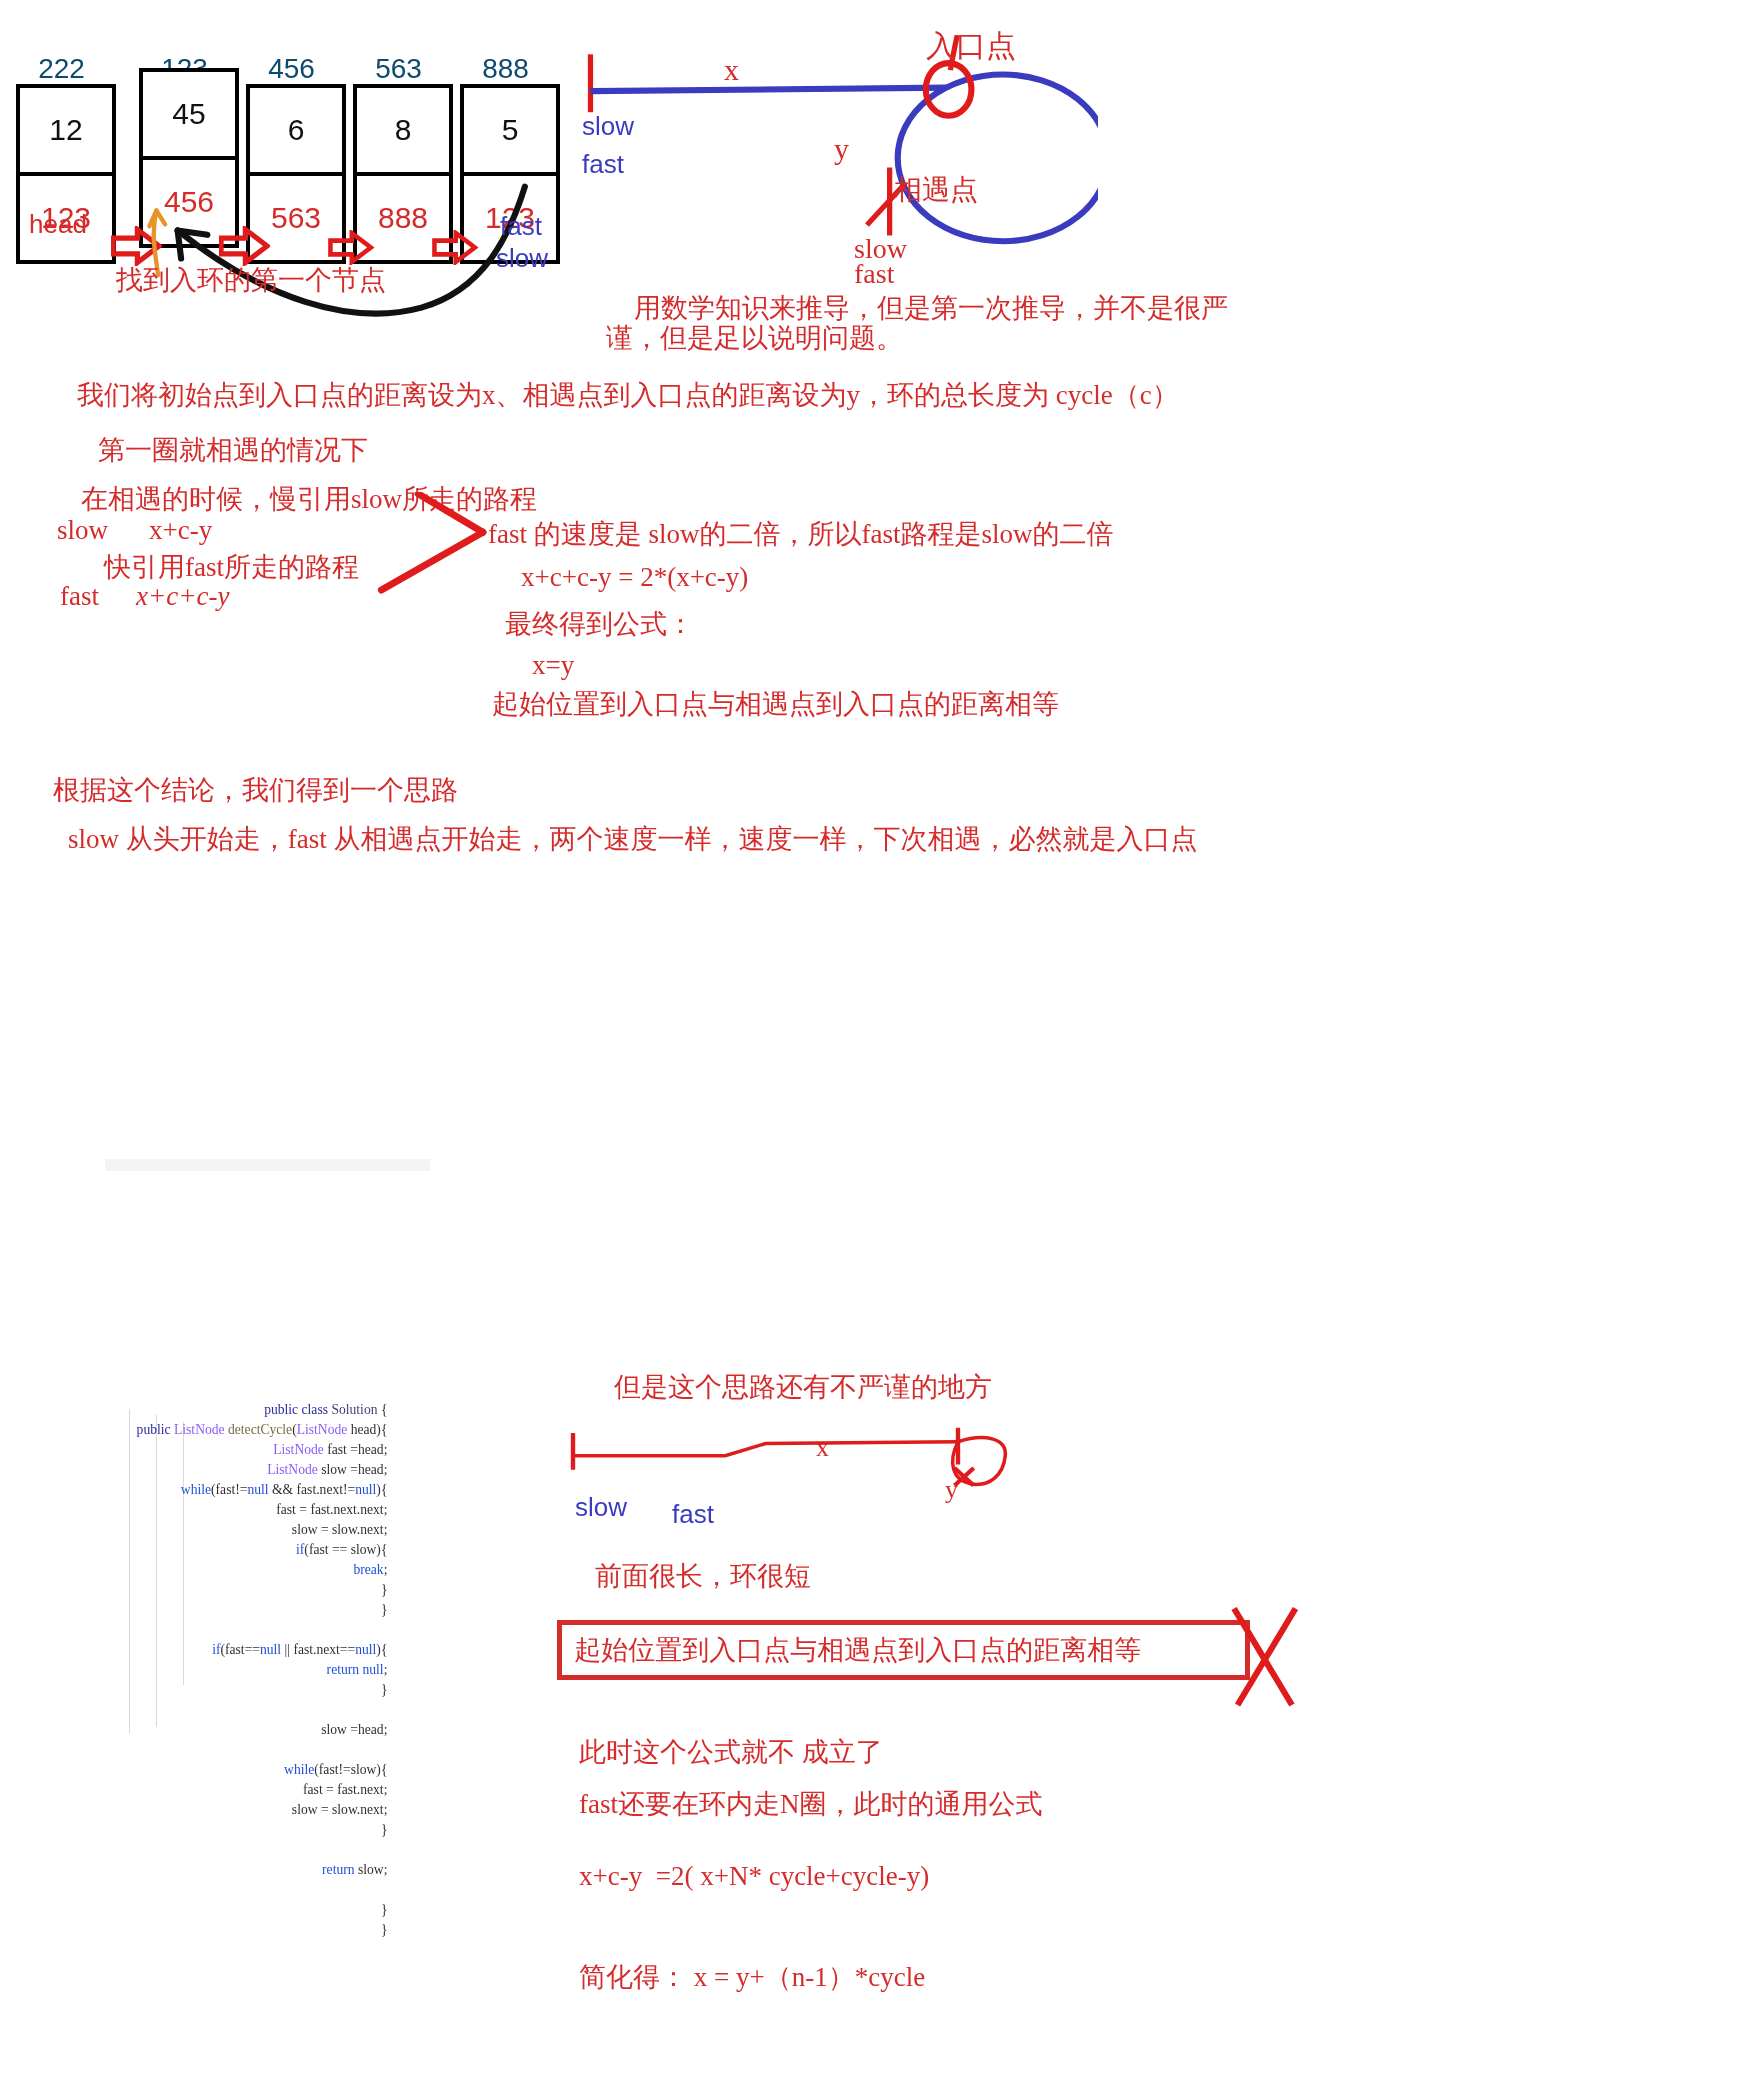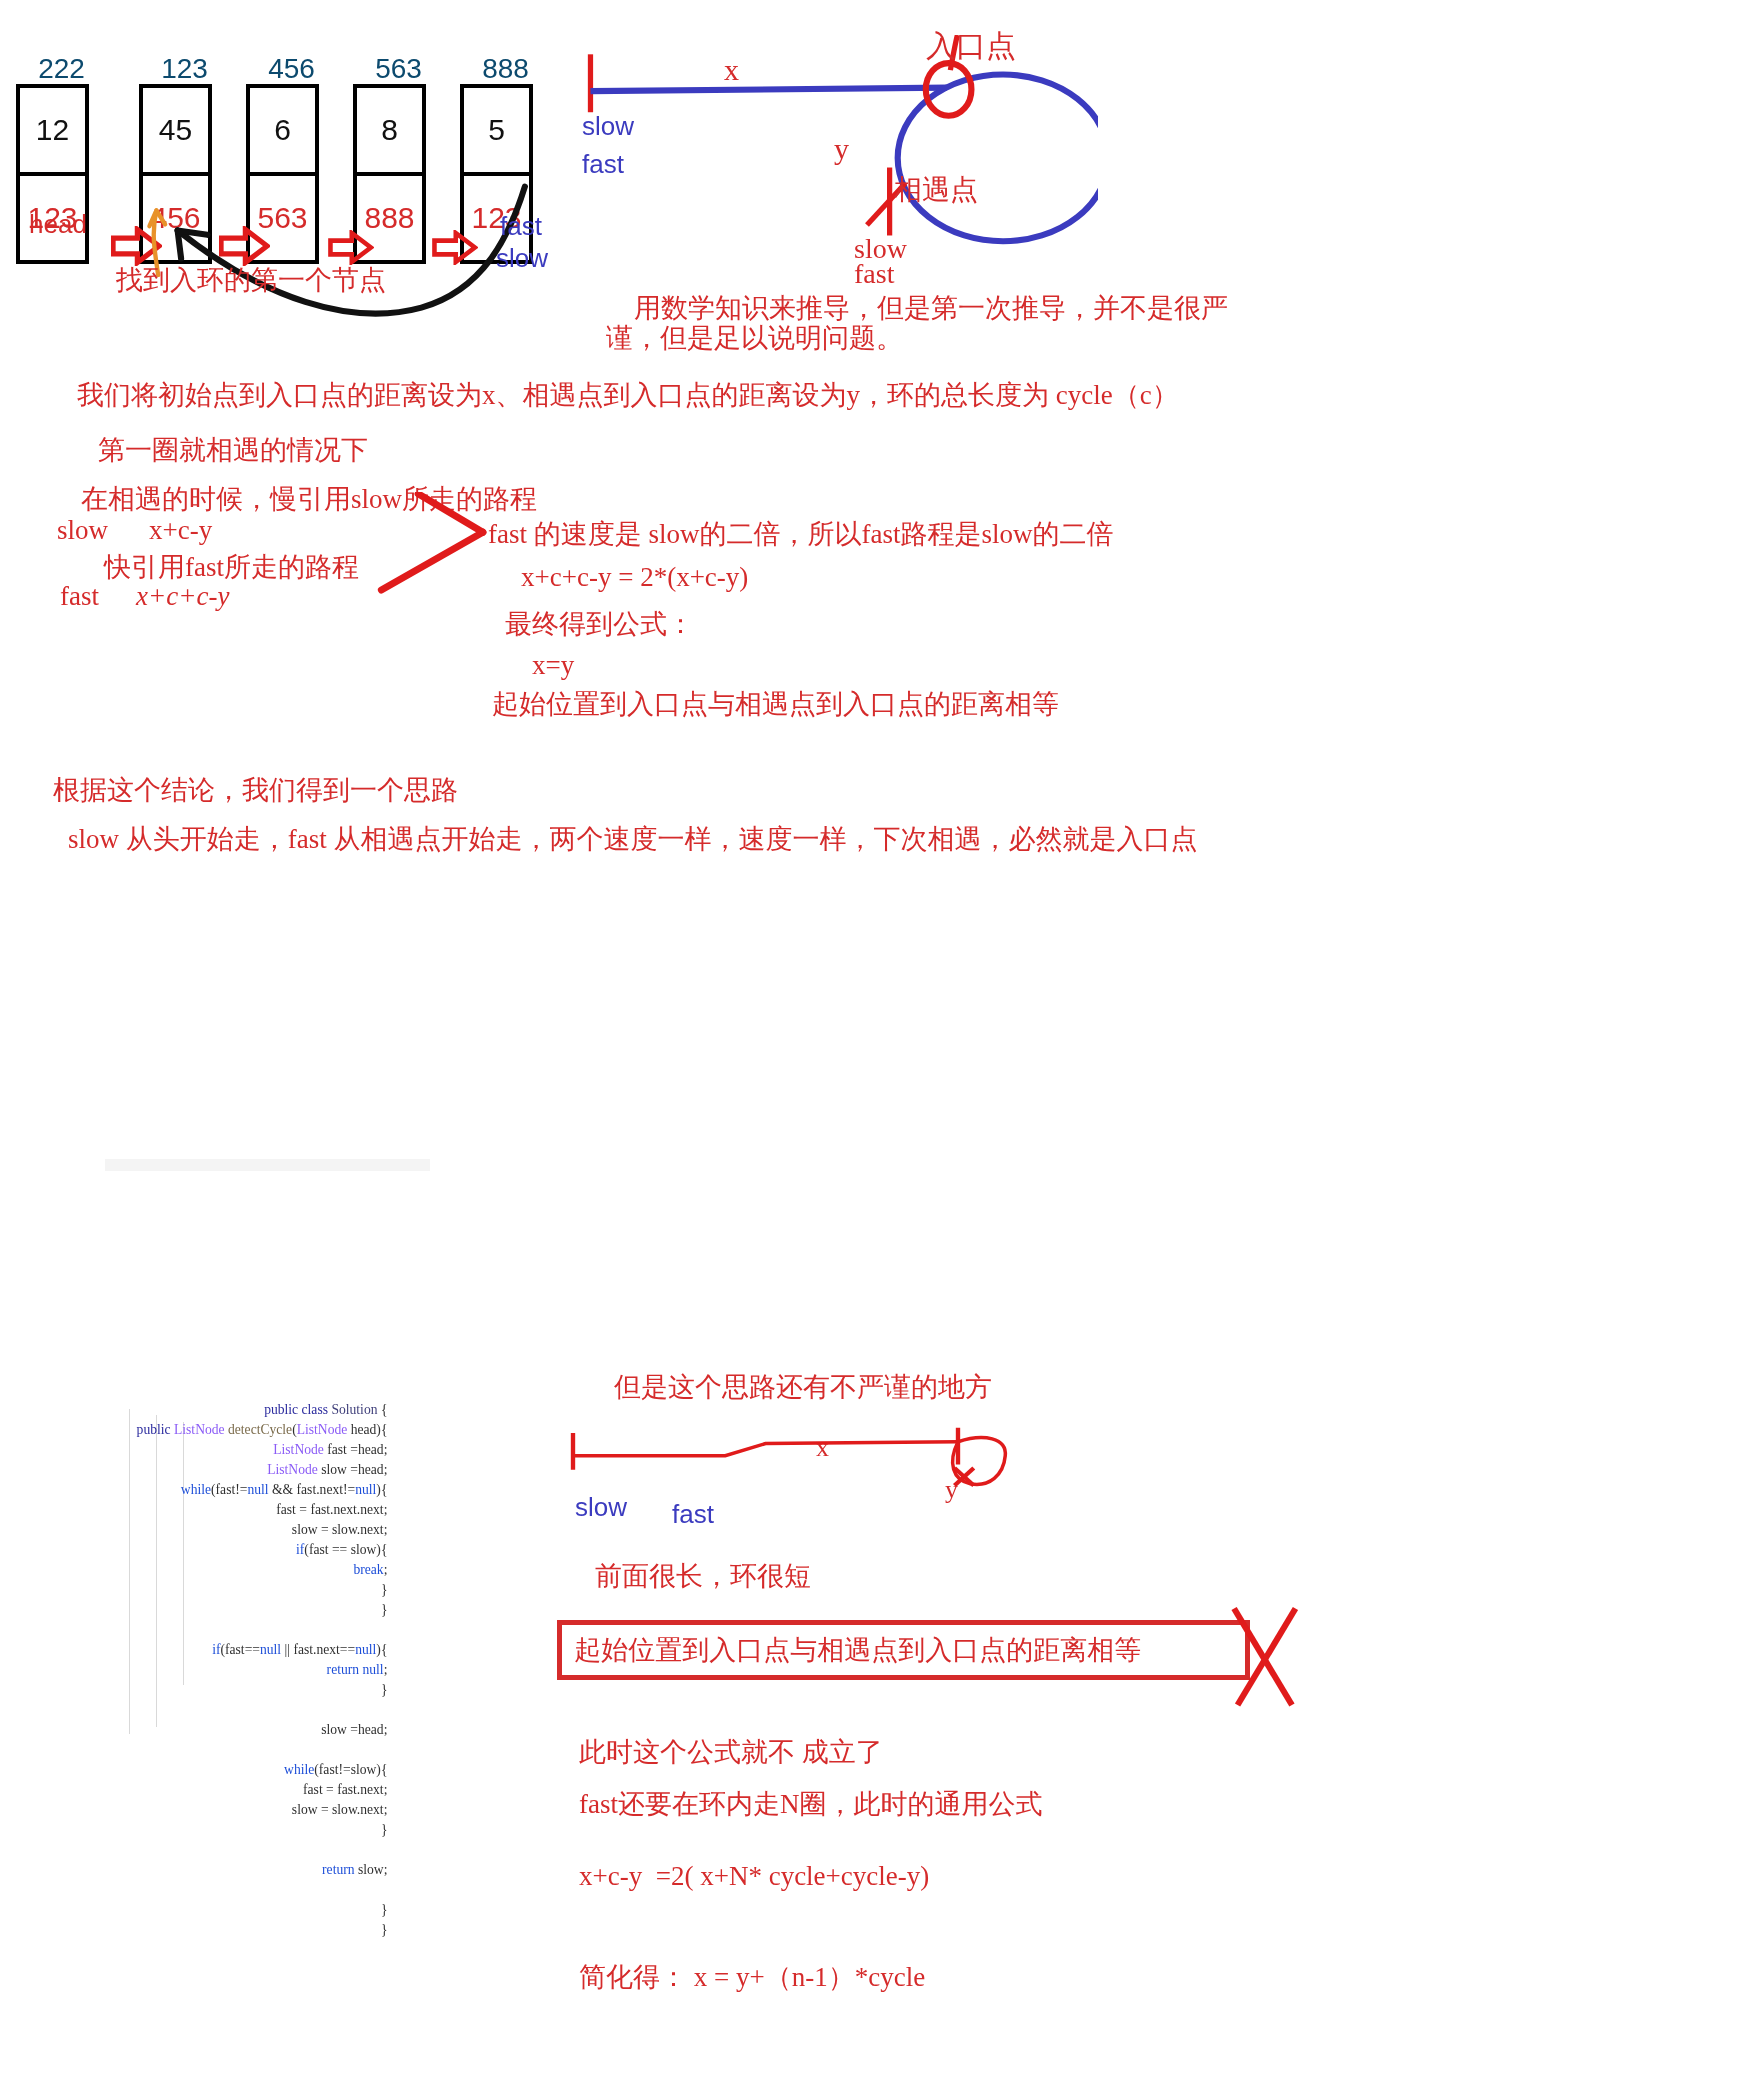--- a/index.html
+++ b/index.html
@@ -12,21 +12,21 @@
     height: 2090px;
     position: relative;
     font-family: "Liberation Serif", serif;
     overflow: hidden;
   }
   .abs { position: absolute; }
 
   
   .node {
     position: absolute;
-    width: 73px;
+    width: 100px;
     border: 4.4px solid #000000;
     box-sizing: border-box;
     background: #ffffff;
   }
   .node .cell {
     height: 84px;
     display: flex;
     align-items: center;
     justify-content: center;
     font-size: 30px;
@@ -113,21 +113,21 @@
 <div>
 
   <div class="node-addr" style="left:16px; top:53px;">222</div>
   <div class="node" style="left:16px; top:84px;">
     <div class="cell top">12</div>
     <div class="cell bottom">123</div>
   </div>
   <div class="head-label" style="left:29px; top:209px;">head</div>
 
   <div class="node-addr" style="left:139px; top:53px;">123</div>
-  <div class="node" style="left:139px; top:84px;">
+  <div class="node" style="left:139px; top:68px;">
     <div class="cell top">45</div>
     <div class="cell bottom">456</div>
   </div>
 
   <div class="node-addr" style="left:246px; top:53px;">456</div>
   <div class="node" style="left:246px; top:84px;">
     <div class="cell top">6</div>
     <div class="cell bottom">563</div>
   </div>
 

